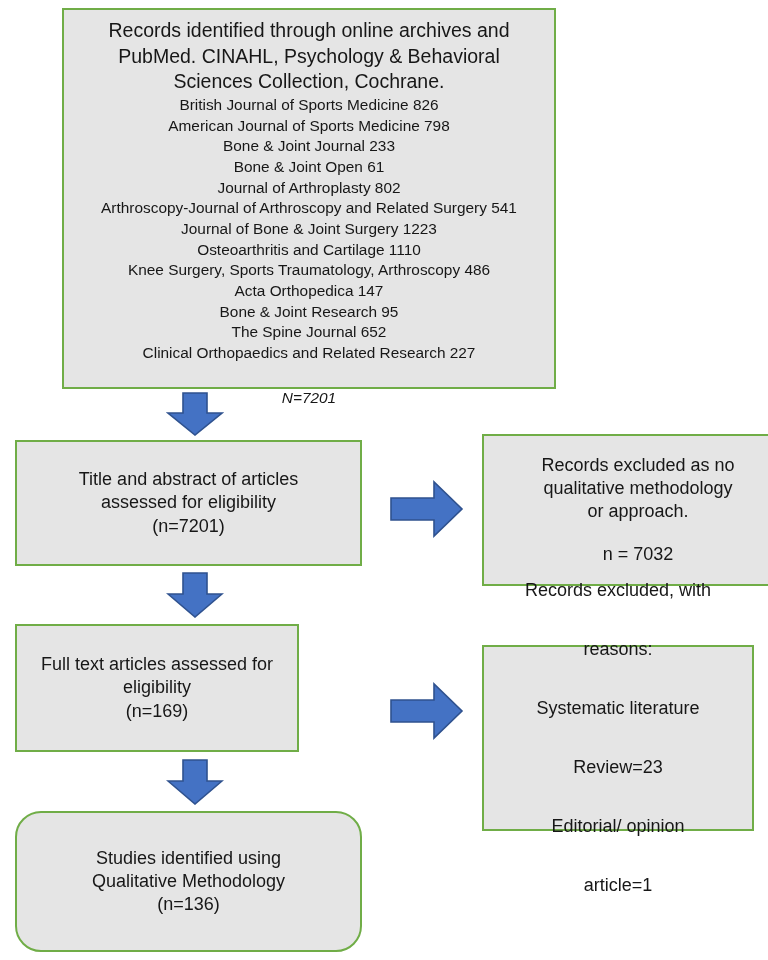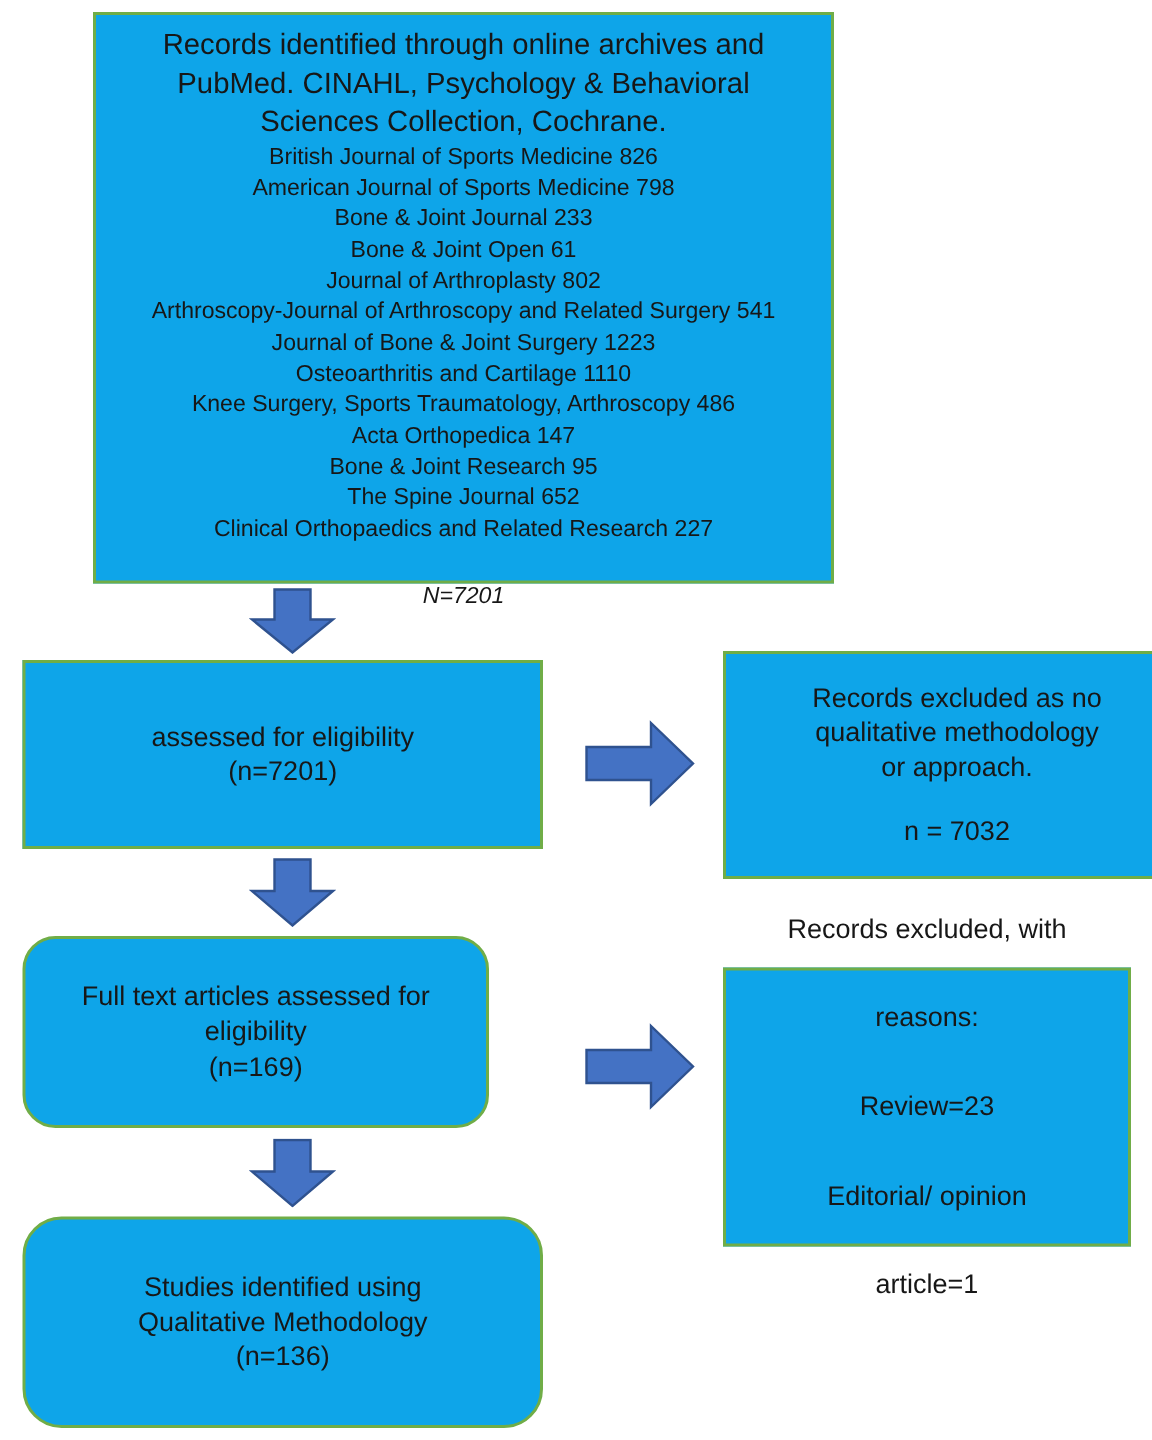--- a/index.html
+++ b/index.html
@@ -21,21 +21,21 @@
     left: 0;
     top: 0;
     width: 768px;
     height: 960px;
   }
 
   .box {
     position: absolute;
     box-sizing: border-box;
     border: 2px solid #70AD47;
-    background: #0ea5e9;
+    background: #e5e5e5;
     display: flex;
     flex-direction: column;
     align-items: center;
     justify-content: center;
     text-align: center;
     line-height: 1.28;
     color: #171717;
   }
 
   
@@ -67,23 +67,22 @@
   
   #box-screening {
     left: 15px;
     top: 440px;
     width: 347px;
     height: 126px;
   }
   #box-fulltext {
     left: 15px;
     top: 624px;
-    width: 311px;
+    width: 284px;
     height: 128px;
-    border-radius: 22px;
   }
   #box-included {
     left: 15px;
     top: 811px;
     width: 347px;
     height: 141px;
     border-radius: 26px;
   }
   #box-excluded-1 {
     left: 482px;
@@ -145,20 +144,21 @@
     <div class="total-line">N=7201</div>
   </div>
 
   <div class="arrow" id="arrow-down-1">
     <svg viewBox="0 0 58 44" width="58" height="44">
       <polygon points="17,1 41,1 41,21 56,21 29,43 2,21 17,21" fill="#4472C4" stroke="#2F528F" stroke-width="1.6"></polygon>
     </svg>
   </div>
 
   <div class="box" id="box-screening">
+    <div class="line">Title and abstract of articles</div>
     <div class="line">assessed for eligibility</div>
     <div class="line">(n=7201)</div>
   </div>
 
   <div class="arrow" id="arrow-right-1">
     <svg viewBox="0 0 74 58" width="74" height="58">
       <polygon points="1,18 44,18 44,2 72,29 44,56 44,40 1,40" fill="#4472C4" stroke="#2F528F" stroke-width="1.6"></polygon>
     </svg>
   </div>
 
@@ -183,20 +183,21 @@
 
   <div class="arrow" id="arrow-right-2">
     <svg viewBox="0 0 74 58" width="74" height="58">
       <polygon points="1,18 44,18 44,2 72,29 44,56 44,40 1,40" fill="#4472C4" stroke="#2F528F" stroke-width="1.6"></polygon>
     </svg>
   </div>
 
   <div class="box" id="box-excluded-2">
     <div class="line">Records excluded, with</div>
     <div class="line">reasons:</div>
+    <div class="line">Systematic literature</div>
     <div class="line">Review=23</div>
     <div class="line">Editorial/ opinion</div>
     <div class="line">article=1</div>
   </div>
 
   <div class="arrow" id="arrow-down-3">
     <svg viewBox="0 0 58 46" width="58" height="46">
       <polygon points="17,1 41,1 41,22 56,22 29,45 2,22 17,22" fill="#4472C4" stroke="#2F528F" stroke-width="1.6"></polygon>
     </svg>
   </div>

